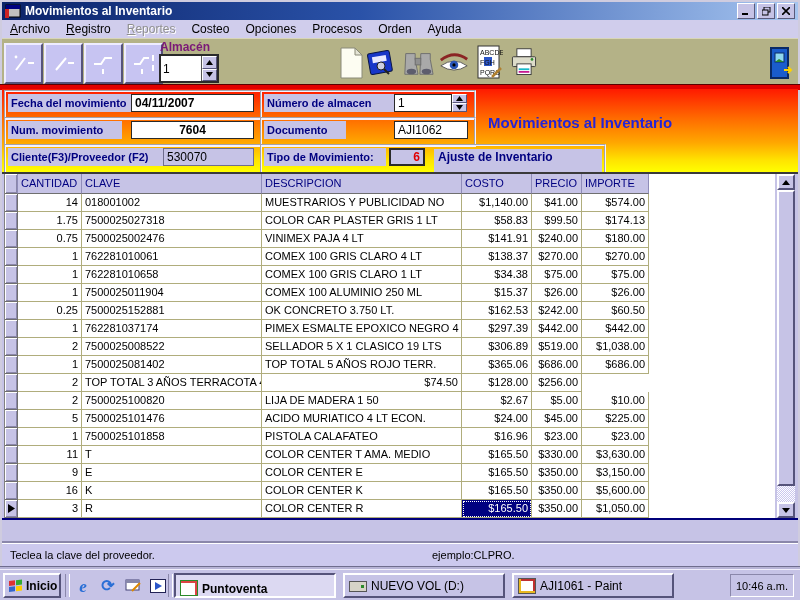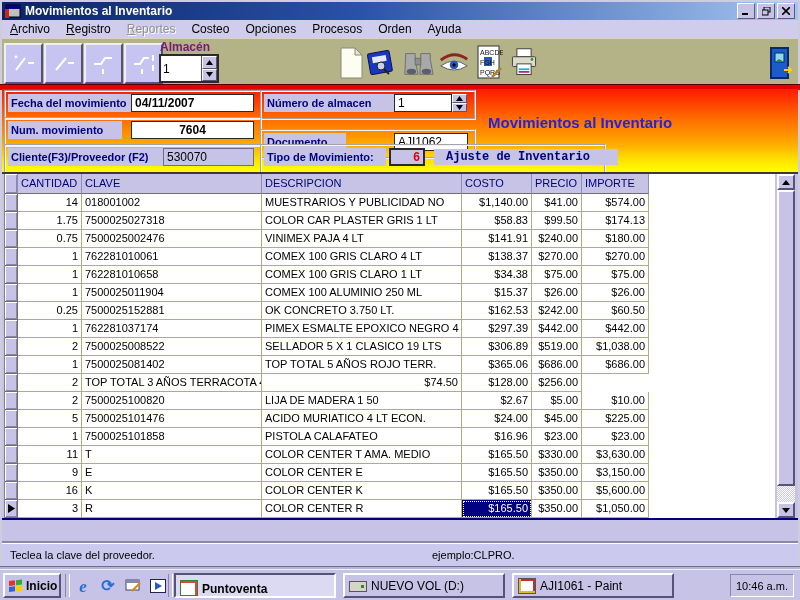--- a/index.html
+++ b/index.html
@@ -40,22 +40,22 @@
   .formpanel{position:absolute;left:2px;top:89px;right:2px;height:83px;
     background:linear-gradient(180deg,#ff1a00 0%,#ff6a00 35%,#ffa800 65%,#ffe400 86%,#ffff00 100%);}
   .fgroup{position:absolute;height:26px;border:2px groove #f4f2ff;}
   .flabel{position:absolute;top:2px;height:18px;background:#c6c3e6;color:#000080;
     font-weight:bold;font-size:11px;line-height:18px;padding:0 3px;white-space:nowrap;}
   .fld{position:absolute;top:2px;height:18px;background:#fff;border:1px solid #2a2a2a;
     font:12px "Liberation Sans",sans-serif;padding:0 3px;box-sizing:border-box;}
   input.fld{outline:none;}
   .form-title{position:absolute;left:486px;top:25px;color:#2424d6;font-weight:bold;font-size:15px;}
   .tipo-val{background:#c6c3e6;color:#e10000;font-weight:bold;text-align:right;border:2px solid #2a2a2a;}
-  .tipo-desc{position:absolute;top:3px;height:16px;background:#c6c3e6;color:#000080;
-    font-weight:bold;font-size:12px;line-height:16px;padding:0 12px;font-family:Liberation Mono, monospace;}
+  .tipo-desc{position:absolute;top:3px;height:24px;background:#c6c3e6;color:#000080;
+    font-weight:bold;font-size:12px;line-height:16px;padding:0 4px;}
   
   .client-top{position:absolute;left:2px;top:172px;width:796px;height:2px;background:#3a3a3a;}
   .data-white{position:absolute;left:4px;top:174px;width:771px;height:344px;background:#fff;}
   .grid{position:absolute;left:4px;top:174px;background:#fff;border-left:1px solid #808080;}
   .grid-header,.grid-row{display:grid;grid-template-columns:13px 64px 180px 200px 70px 50px 67px;}
   .cell{font-size:11px;line-height:17px;padding:0 3px;white-space:nowrap;overflow:hidden;
     border-right:1px solid #b0ad7c;border-bottom:1px solid #b0ad7c;height:17px;}
   .grid-header .cell{height:19px;line-height:19px;background:#c6c3e6;color:#000080;
     border-right:1px solid #8f8cb8;border-bottom:1px solid #6f6f6f;}
   .selc{background:#c6c3e6;border-right:1px solid #6f6f6f;border-bottom:1px solid #6f6f6f;
@@ -274,21 +274,21 @@
             <svg width="7" height="5" viewBox="0 0 7 5">
               <path d="M0 0 L7 0 L3.5 5 Z" fill="#000"></path>
             </svg>
           </div>
       </div>
     </div>
     <div class="fgroup" style="left:2px;top:28px;width:254px">
       <div class="flabel" style="left:2px;width:108px">Num. movimiento</div>
       <input class="fld" style="left: 125px; width: 123px; text-align: center; font-weight: bold;" readonly="" value="7604">
     </div>
-    <div class="fgroup" style="left:258px;top:40px;width:212px">
+    <div class="fgroup" style="left:258px;top:28px;width:212px">
       <div class="flabel" style="left:2px;width:76px">Documento</div>
       <input class="fld" style="left: 132px; width: 74px;" readonly="" value="AJI1062">
     </div>
     <div class="fgroup" style="left:2px;top:55px;width:254px">
       <div class="flabel" style="left:2px;width:152px">Cliente(F3)/Proveedor (F2)</div>
       <input class="fld" style="left: 157px; width: 91px; background: rgb(198, 195, 230); border-color: rgb(111, 109, 142);" readonly="" value="530070">
     </div>
     <div class="fgroup" style="left:258px;top:55px;width:342px">
       <div class="flabel" style="left:2px;width:116px">Tipo de Movimiento:</div>
       <div class="fld tipo-val" style="left:127px;width:36px">6</div>

